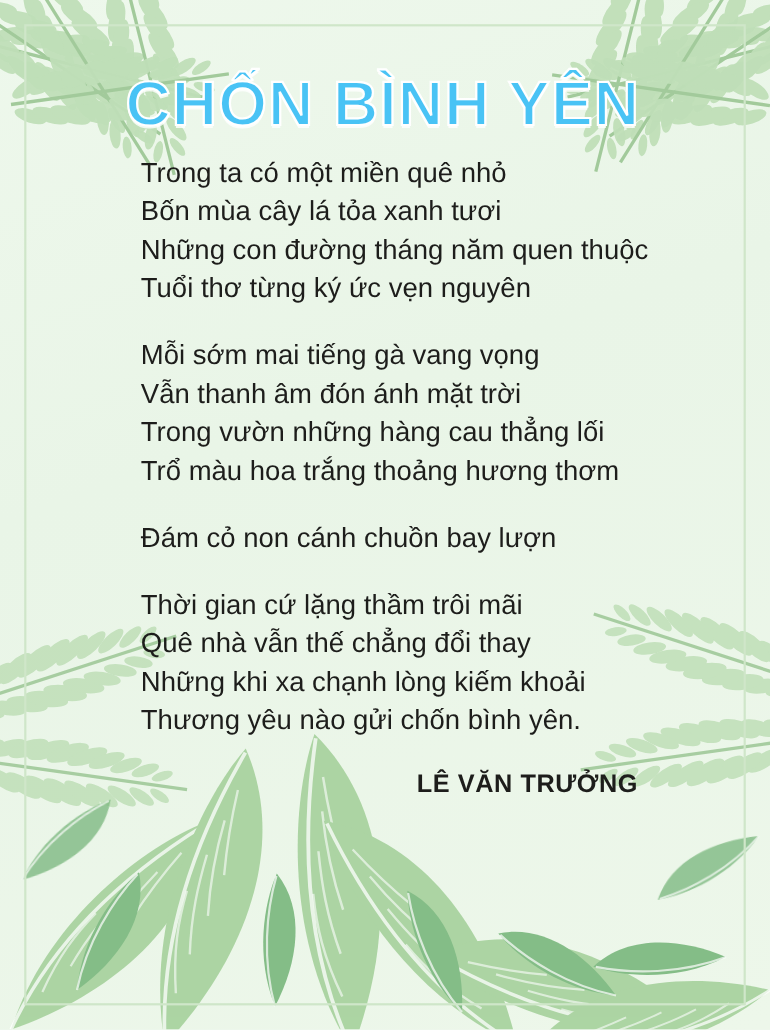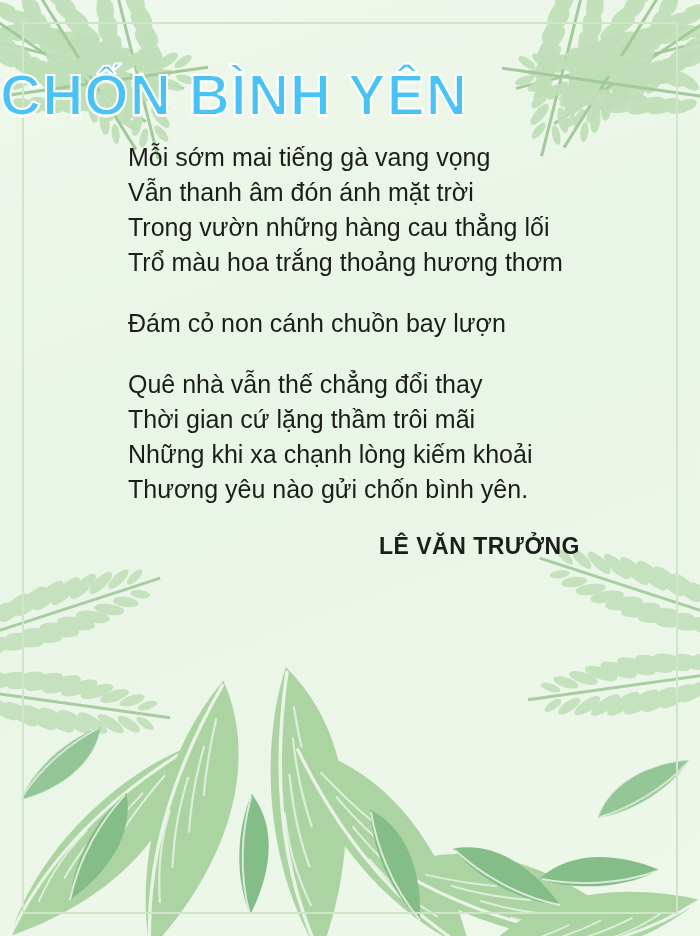--- a/index.html
+++ b/index.html
@@ -49,21 +49,21 @@
     top: 0;
     width: 700px;
     height: 936px;
   }
 
   .title {
     position: absolute;
     top: 62px;
     left: 0;
     width: 696px;
-    text-align: left;
+    text-align: center;
     font-size: 57px;
     font-weight: bold;
     letter-spacing: 1px;
     color: #49c3f5;
     -webkit-text-stroke: 2px #ffffff;
     text-shadow: 0 2px 0 rgba(255,255,255,0.8);
   }
 
   .poem {
     position: absolute;
@@ -192,35 +192,41 @@
     </g>
   </svg>
 
   <div class="frame"></div>
 
   <div class="content">
     <div class="title">CHỐN BÌNH YÊN</div>
 
     <div class="poem">
 
+      <div class="stanza">
+        <div class="line">Trong ta có một miền quê nhỏ</div>
+        <div class="line">Bốn mùa cây lá tỏa xanh tươi</div>
+        <div class="line">Những con đường tháng năm quen thuộc</div>
+        <div class="line">Tuổi thơ từng ký ức vẹn nguyên</div>
+      </div>
 
       <div class="stanza">
         <div class="line">Mỗi sớm mai tiếng gà vang vọng</div>
         <div class="line">Vẫn thanh âm đón ánh mặt trời</div>
         <div class="line">Trong vườn những hàng cau thẳng lối</div>
         <div class="line">Trổ màu hoa trắng thoảng hương thơm</div>
       </div>
 
       <div class="stanza">
         <div class="line">Đám cỏ non cánh chuồn bay lượn</div>
       </div>
 
       <div class="stanza">
+        <div class="line">Thời gian cứ lặng thầm trôi mãi</div>
         <div class="line">Quê nhà vẫn thế chẳng đổi thay</div>
-        <div class="line">Thời gian cứ lặng thầm trôi mãi</div>
         <div class="line">Những khi xa chạnh lòng kiếm khoải</div>
         <div class="line">Thương yêu nào gửi chốn bình yên.</div>
       </div>
 
       <div class="author">LÊ VĂN TRƯỞNG</div>
     </div>
   </div>
 </div>
 
 </body></html>

